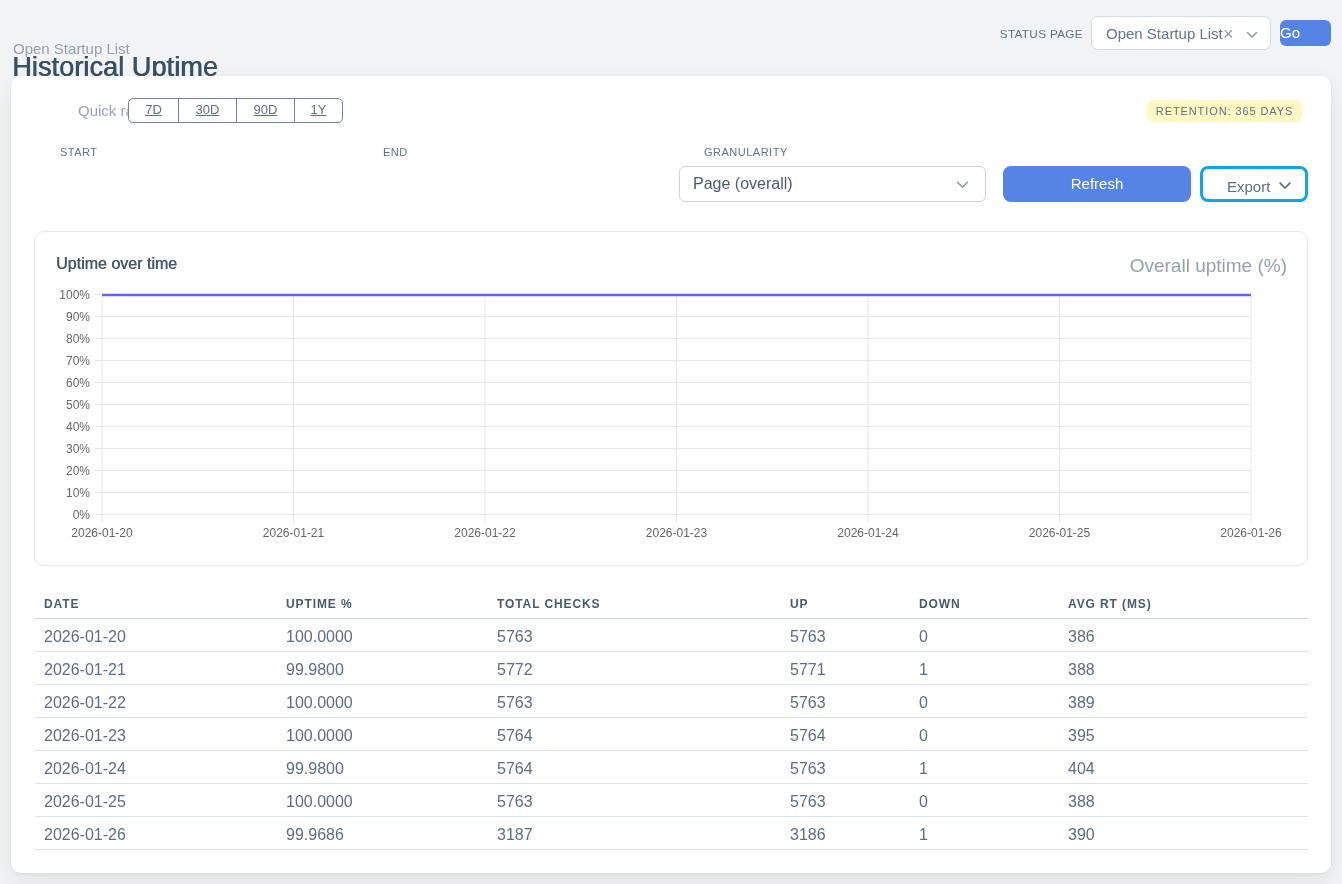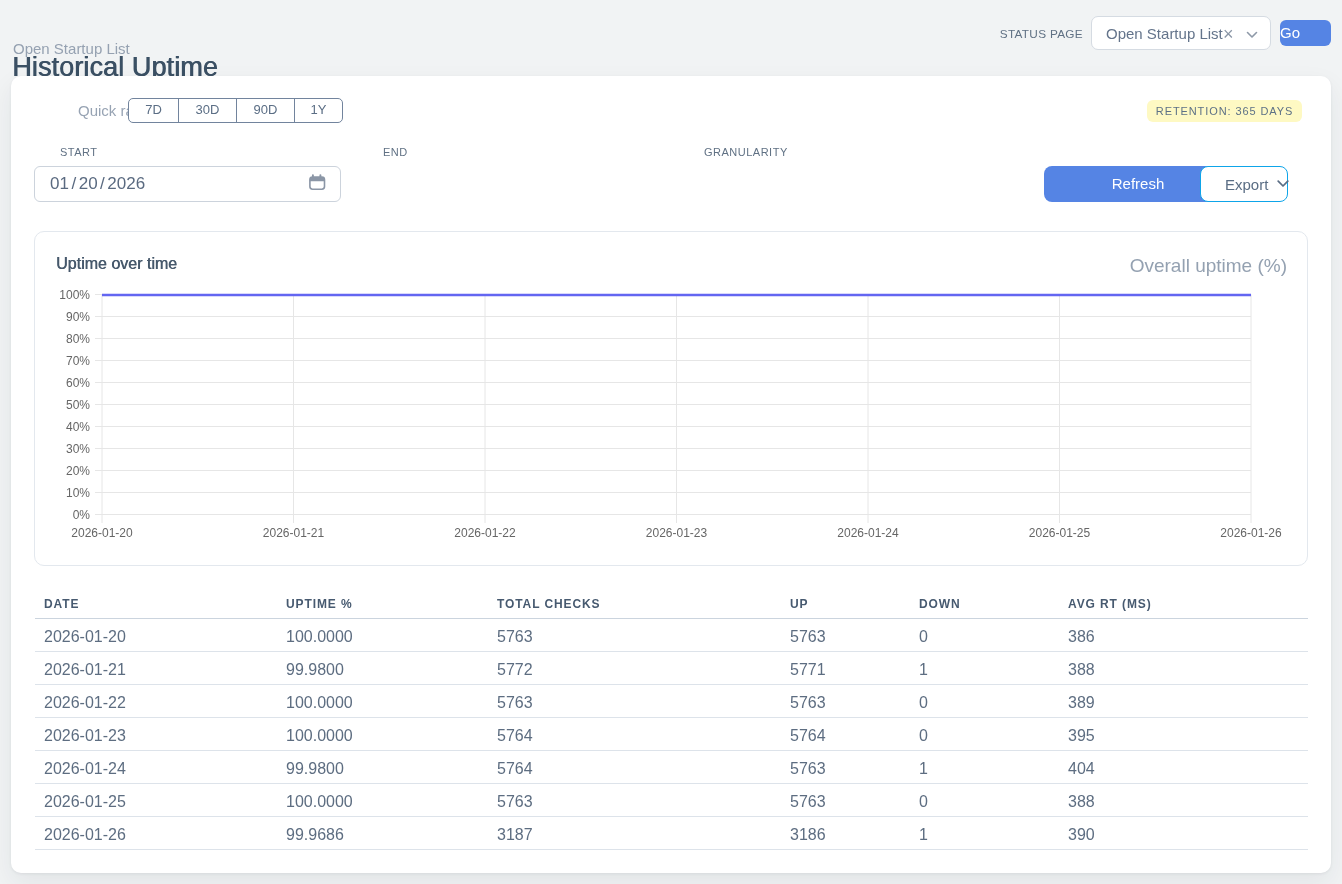--- a/index.html
+++ b/index.html
@@ -22,30 +22,30 @@
   .sp-select .x { position:absolute; left:131px; top:7.5px; font-size:18px; color:#8a96a6; }
   .go-btn { left:1280px; top:20px; width:51px; height:26px; background:#5584e4; border-radius:6px; color:#fff; font-size:15px; line-height:25px; }
 
   
   .card { left:11px; top:76px; width:1320px; height:797px; background:#fff; border-radius:10px;
           box-shadow:0 1px 3px rgba(25,39,60,0.07), 0 10px 26px rgba(25,39,60,0.07); }
 
   
   .qr-label { left:34px; top:102px; font-size:15px; color:#97a3b3;margin-left:44px; }
   .seg { left:128px; top:98px; height:24.5px; display:flex; border:1px solid #72849d; border-radius:5px; overflow:hidden; background:#fff; }
-  .seg b { display:block; height:22.5px; line-height:22.5px; text-align:center; font-weight:normal; font-size:13px; color:#5b6e85; border-left:1px solid #72849d; }
+  .seg b { display:block; height:22.5px; line-height:22.5px; text-align:center; font-weight:normal; font-size:13px; color:#5b6e85; border-left:1px solid #72849d;text-decoration:underline; }
   .seg b:first-child { border-left:none; }
   .badge { left:1147px; top:100px; width:155px; height:22px; background:#fef9c3; border-radius:6px; font-size:11px; letter-spacing:0.9px; color:#5d7186; text-align:center; line-height:22px; }
 
   
   .flabel { top:146px; font-size:11px; letter-spacing:0.5px; color:#607184;margin-left:25px; }
   .input { top:165.5px; height:36px; background:#fff; border:1px solid #ccd3dc; border-radius:6px; }
   .dateval { position:absolute; left:15px; top:7.5px; font-size:17px; color:#5a6a80; word-spacing:-2.2px; }
-  .blue-btn { background:#5584e4; border-radius:8px; color:#fff; text-align:center;margin-left:41px; }
-  .export-btn { left:1200px; top:165.5px; width:88px; height:36px; background:#fff; border:1px solid #0ea5e9; border-radius:8px; }
+  .blue-btn { background:#5584e4; border-radius:8px; color:#fff; text-align:center; }
+  .export-btn { left:1200px; top:165.5px; width:108px; height:36px; background:#fff; border:3px solid #0ea5e9; border-radius:8px; }
 
   
   .chart-card { left:34px; top:231px; width:1274px; height:335px; background:#fff; border:1px solid #e3e8ee; border-radius:10px; }
   .chart-title { left:56px; top:255px; font-size:16px; font-weight:normal; letter-spacing:0; color:#47596c; text-shadow:0.5px 0 0 #47596c; }
   .chart-sub { top:255px; width:1287px; text-align:right; font-size:19px; color:#94a1b1; }
 
   
   table.data { position:absolute; left:35px; top:590px; width:1273px; border-collapse:collapse; table-layout:fixed; }
   table.data th { height:28px; text-align:left; vertical-align:middle; font-size:12px; font-weight:bold; letter-spacing:0.9px; color:#475a70; padding:0 0 0 9px; border-bottom:1px solid #cbd4de; }
   table.data td { height:33px; vertical-align:middle; font-size:16px; color:#5d6d81; padding:5px 0 0 9px; border-bottom:1px solid #dde3ea; }
@@ -73,26 +73,24 @@
       <b style="width:58px">30D</b>
       <b style="width:58px">90D</b>
       <b style="width:48px">1Y</b>
   </div>
   <div class="abs badge">RETENTION: 365 DAYS</div>
 
   <div class="abs flabel" style="left:35px">START</div>
   <div class="abs flabel" style="left:358px">END</div>
   <div class="abs flabel" style="left:679px">GRANULARITY</div>
 
-  <div class="abs input" style="left:34px;width:307px">
-    <span class="dateval">01 / 20 / 2026</span>
-    <svg style="position:absolute;left:274px;top:7px" width="17" height="18" viewBox="0 0 17 18">
-        <path d="M3.9 1.1 v2.5 M11.4 1.1 v2.5" stroke="#8b96a6" stroke-width="1.9" stroke-linecap="round"></path>
-        <rect x="0.9" y="3.1" width="14.6" height="12.1" rx="2.6" fill="none" stroke="#8b96a6" stroke-width="1.6"></rect>
-        <path d="M0.9 5.7 a2.6 2.6 0 0 1 0 -0.1 v-0.1 a2.6 2.6 0 0 1 2.6 -2.4 h9.4 a2.6 2.6 0 0 1 2.6 2.4 v0.2 l0 1.5 h-14.6 z" fill="#8b96a6"></path>
+  <div class="abs input" style="left:679px;width:307px">
+    <span class="dateval" style="color:#4c5c70;left:13px;font-size:16px;top:8.5px;word-spacing:0">Page (overall)</span>
+    <svg style="position:absolute;left:276px;top:14.5px" width="13" height="8" viewBox="0 0 13 8">
+        <path d="M1.5 1.2 L6.5 6.2 L11.5 1.2" fill="none" stroke="#8e99a8" stroke-width="1.5" stroke-linecap="round" stroke-linejoin="round"></path>
       </svg>
   </div>
   <div class="abs blue-btn" style="left:1003px;top:165.5px;width:188px;height:36px;font-size:15px;line-height:36px">Refresh</div>
   <div class="abs export-btn">
     <span style="position:absolute;left:24px;top:9px;font-size:15px;color:#5a6d84">Export</span>
     <svg style="position:absolute;left:76px;top:13.5px" width="12" height="8" viewBox="0 0 12 8">
         <path d="M1.2 1.2 L6 6 L10.8 1.2" fill="none" stroke="#5a6d84" stroke-width="1.7" stroke-linecap="round" stroke-linejoin="round"></path>
       </svg>
   </div>
 

